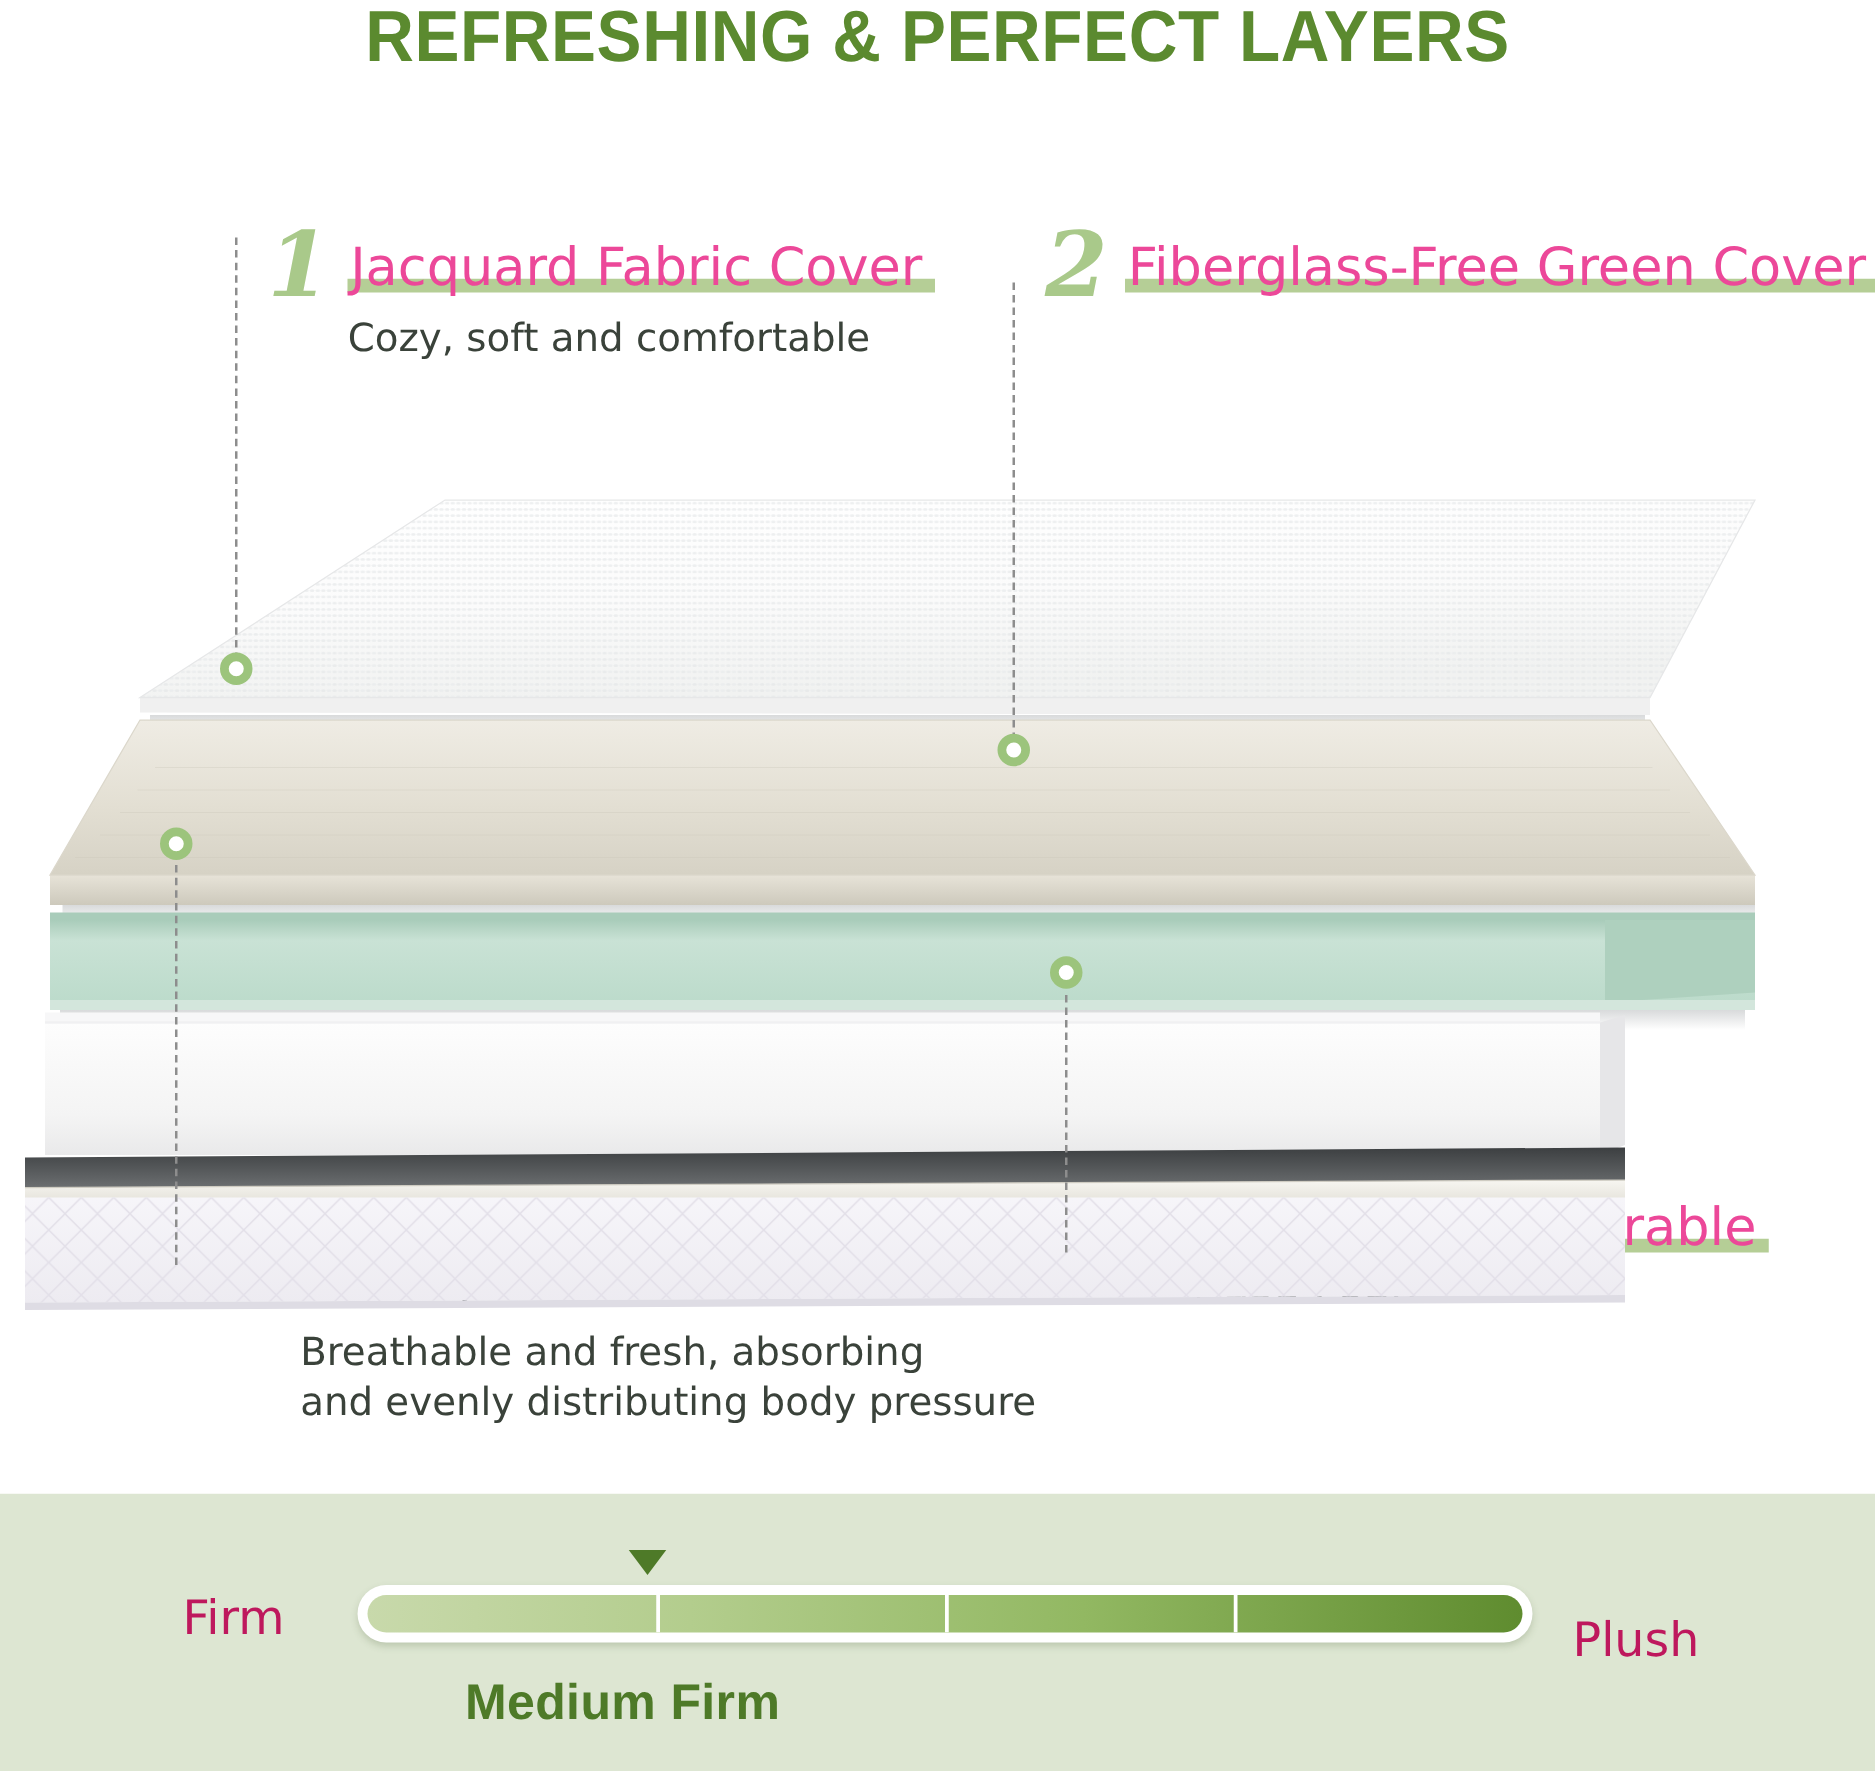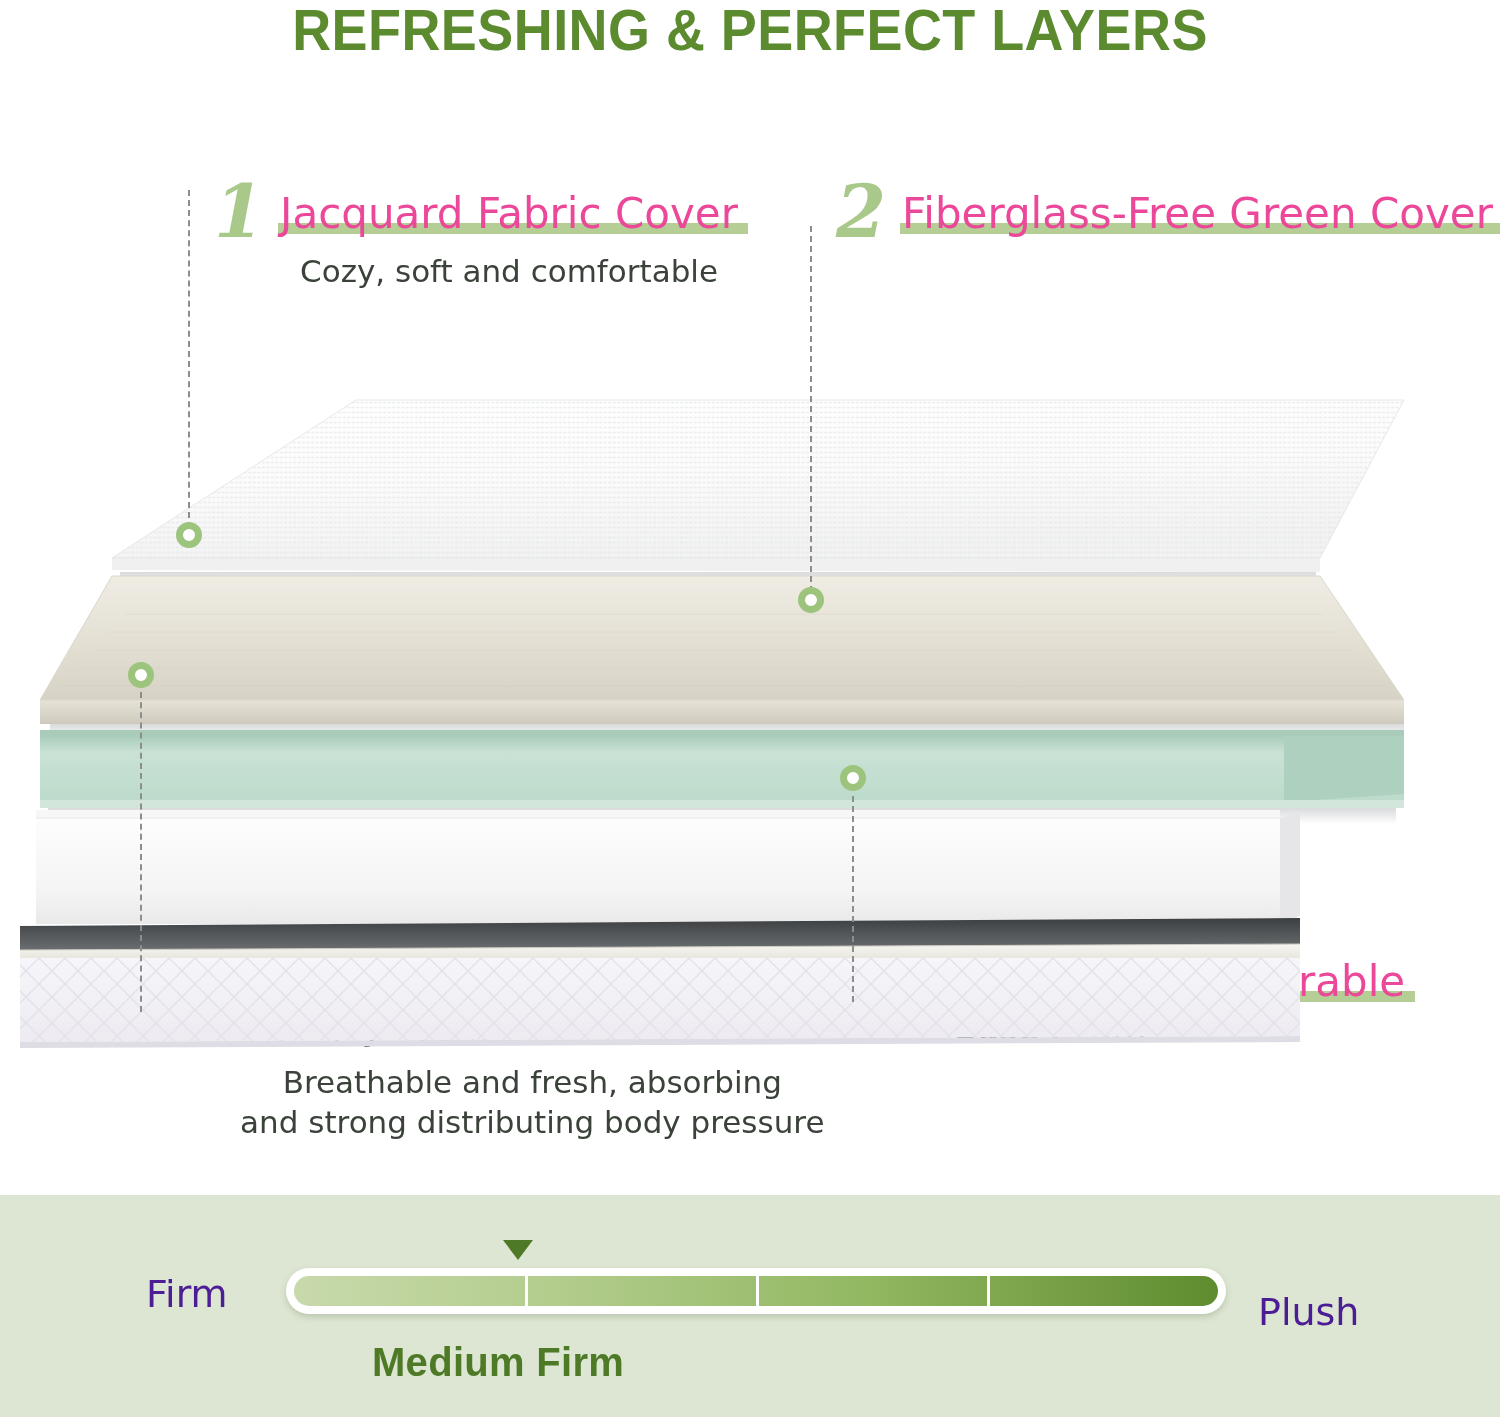--- a/index.html
+++ b/index.html
@@ -62,21 +62,20 @@
     line-height:1.22;
     color:#333a33;
     white-space:nowrap;
   }
   .desc {
     font-size:31px;
     line-height:1.3;
     color:#3a423a;
     margin-top:12px;
     white-space:nowrap;
-    text-align:center;
   }
 
   #callout-1 { top:182px; left:214px; }
   #callout-2 { top:182px; left:836px; }
   #callout-3 { top:952px; left:176px; }
   #callout-4 { top:952px; left:890px; }
   #callout-3 .texts, #callout-4 .texts { padding-top:4px; }
 
   
   .leader {
@@ -110,21 +109,21 @@
   
   #firmness {
     position:absolute;
     left:0; top:1195px;
     width:1500px; height:222px;
     background:#dde6d2;
   }
   .fw-label {
     position:absolute;
     font-size:38px;
-    color:#4c1d95;
+    color:#be185d;
     top:1272px;
   }
   #firm-label  { left:146px; }
   #plush-label { left:1258px;margin-top:18px; }
 
   .scale-track {
     position:absolute;
     left:286px; top:1268px;
     width:940px; height:46px;
     background:#ffffff;
@@ -319,21 +318,21 @@
   </div>
 </div>
 
 <div class="callout" id="callout-3">
   <div class="row">
     <div class="num">3</div>
     <div class="texts">
       <div class="hl-line bar">Natural Green Tea Gel</div>
       <div class="subline">Memory Foam</div>
       <div class="desc">Breathable and fresh, absorbing</div>
-      <div class="desc" style="margin-top:0">and strong distributing body pressure</div>
+      <div class="desc" style="margin-top:0">and evenly distributing body pressure</div>
     </div>
   </div>
 </div>
 
 <div class="callout" id="callout-4">
   <div class="row">
     <div class="num">4</div>
     <div class="texts">
       <div class="hl-line bar">High Density Durable</div>
       <div class="subline">Base Foam</div>

